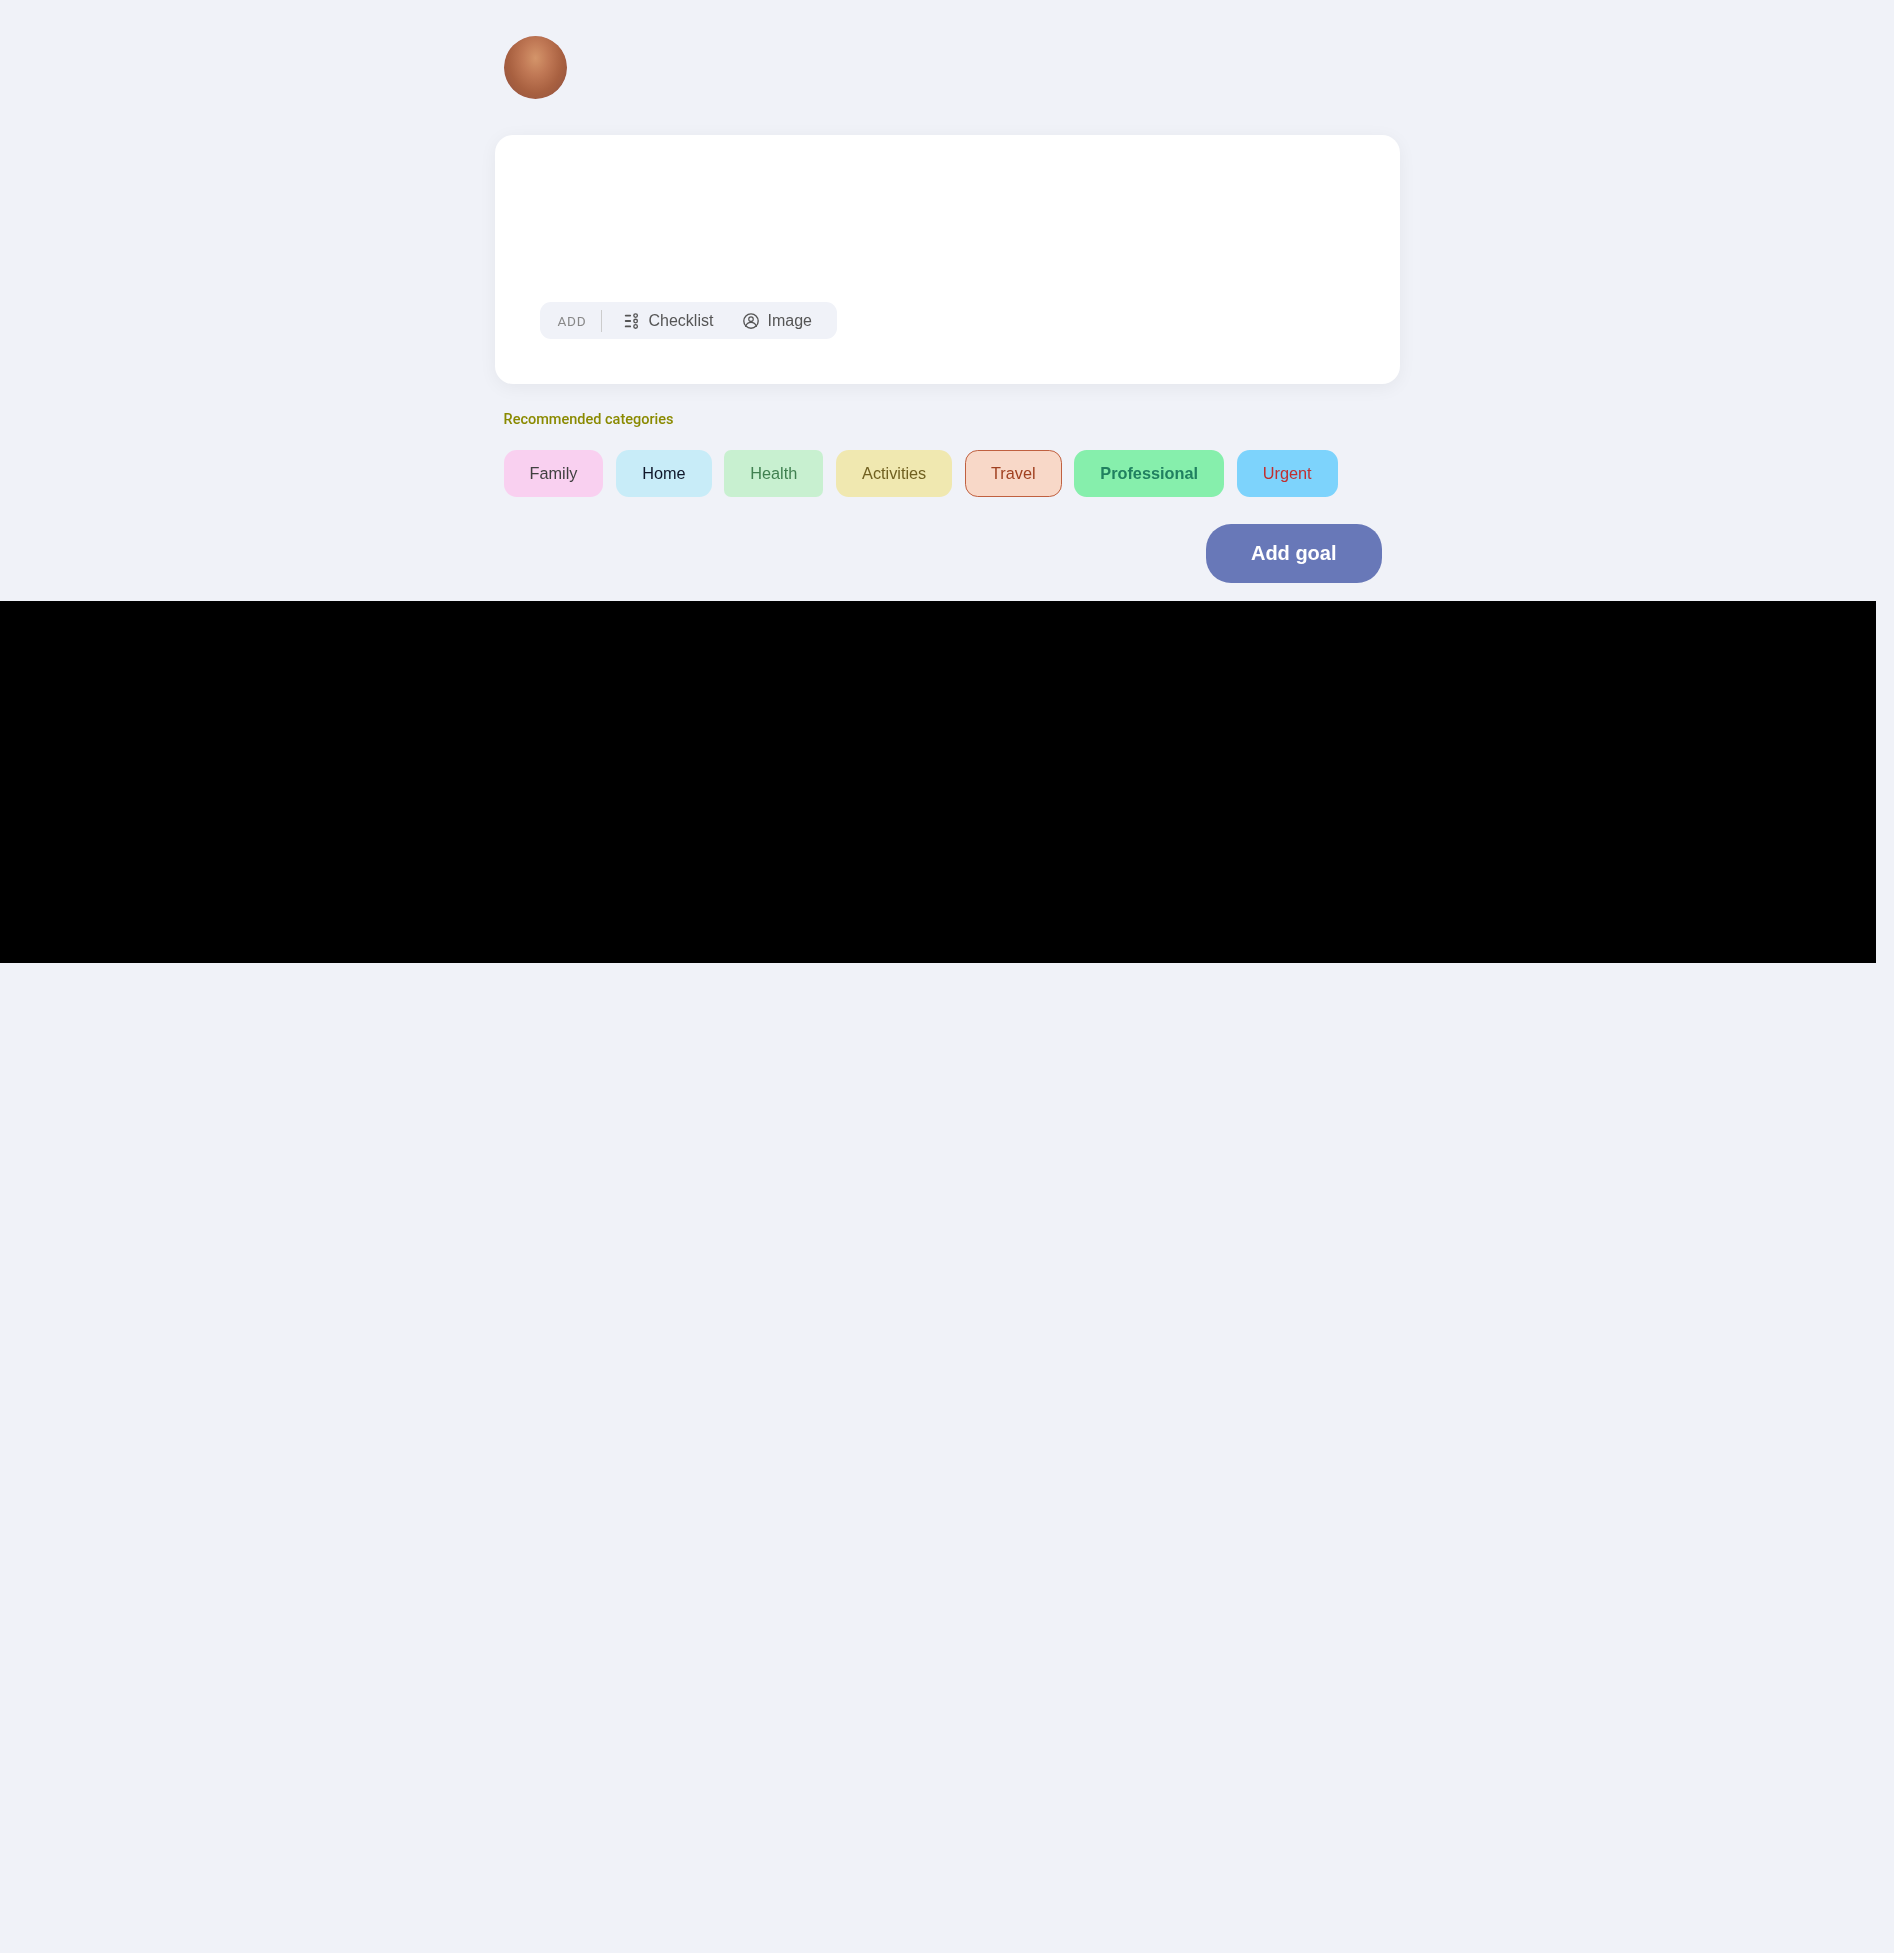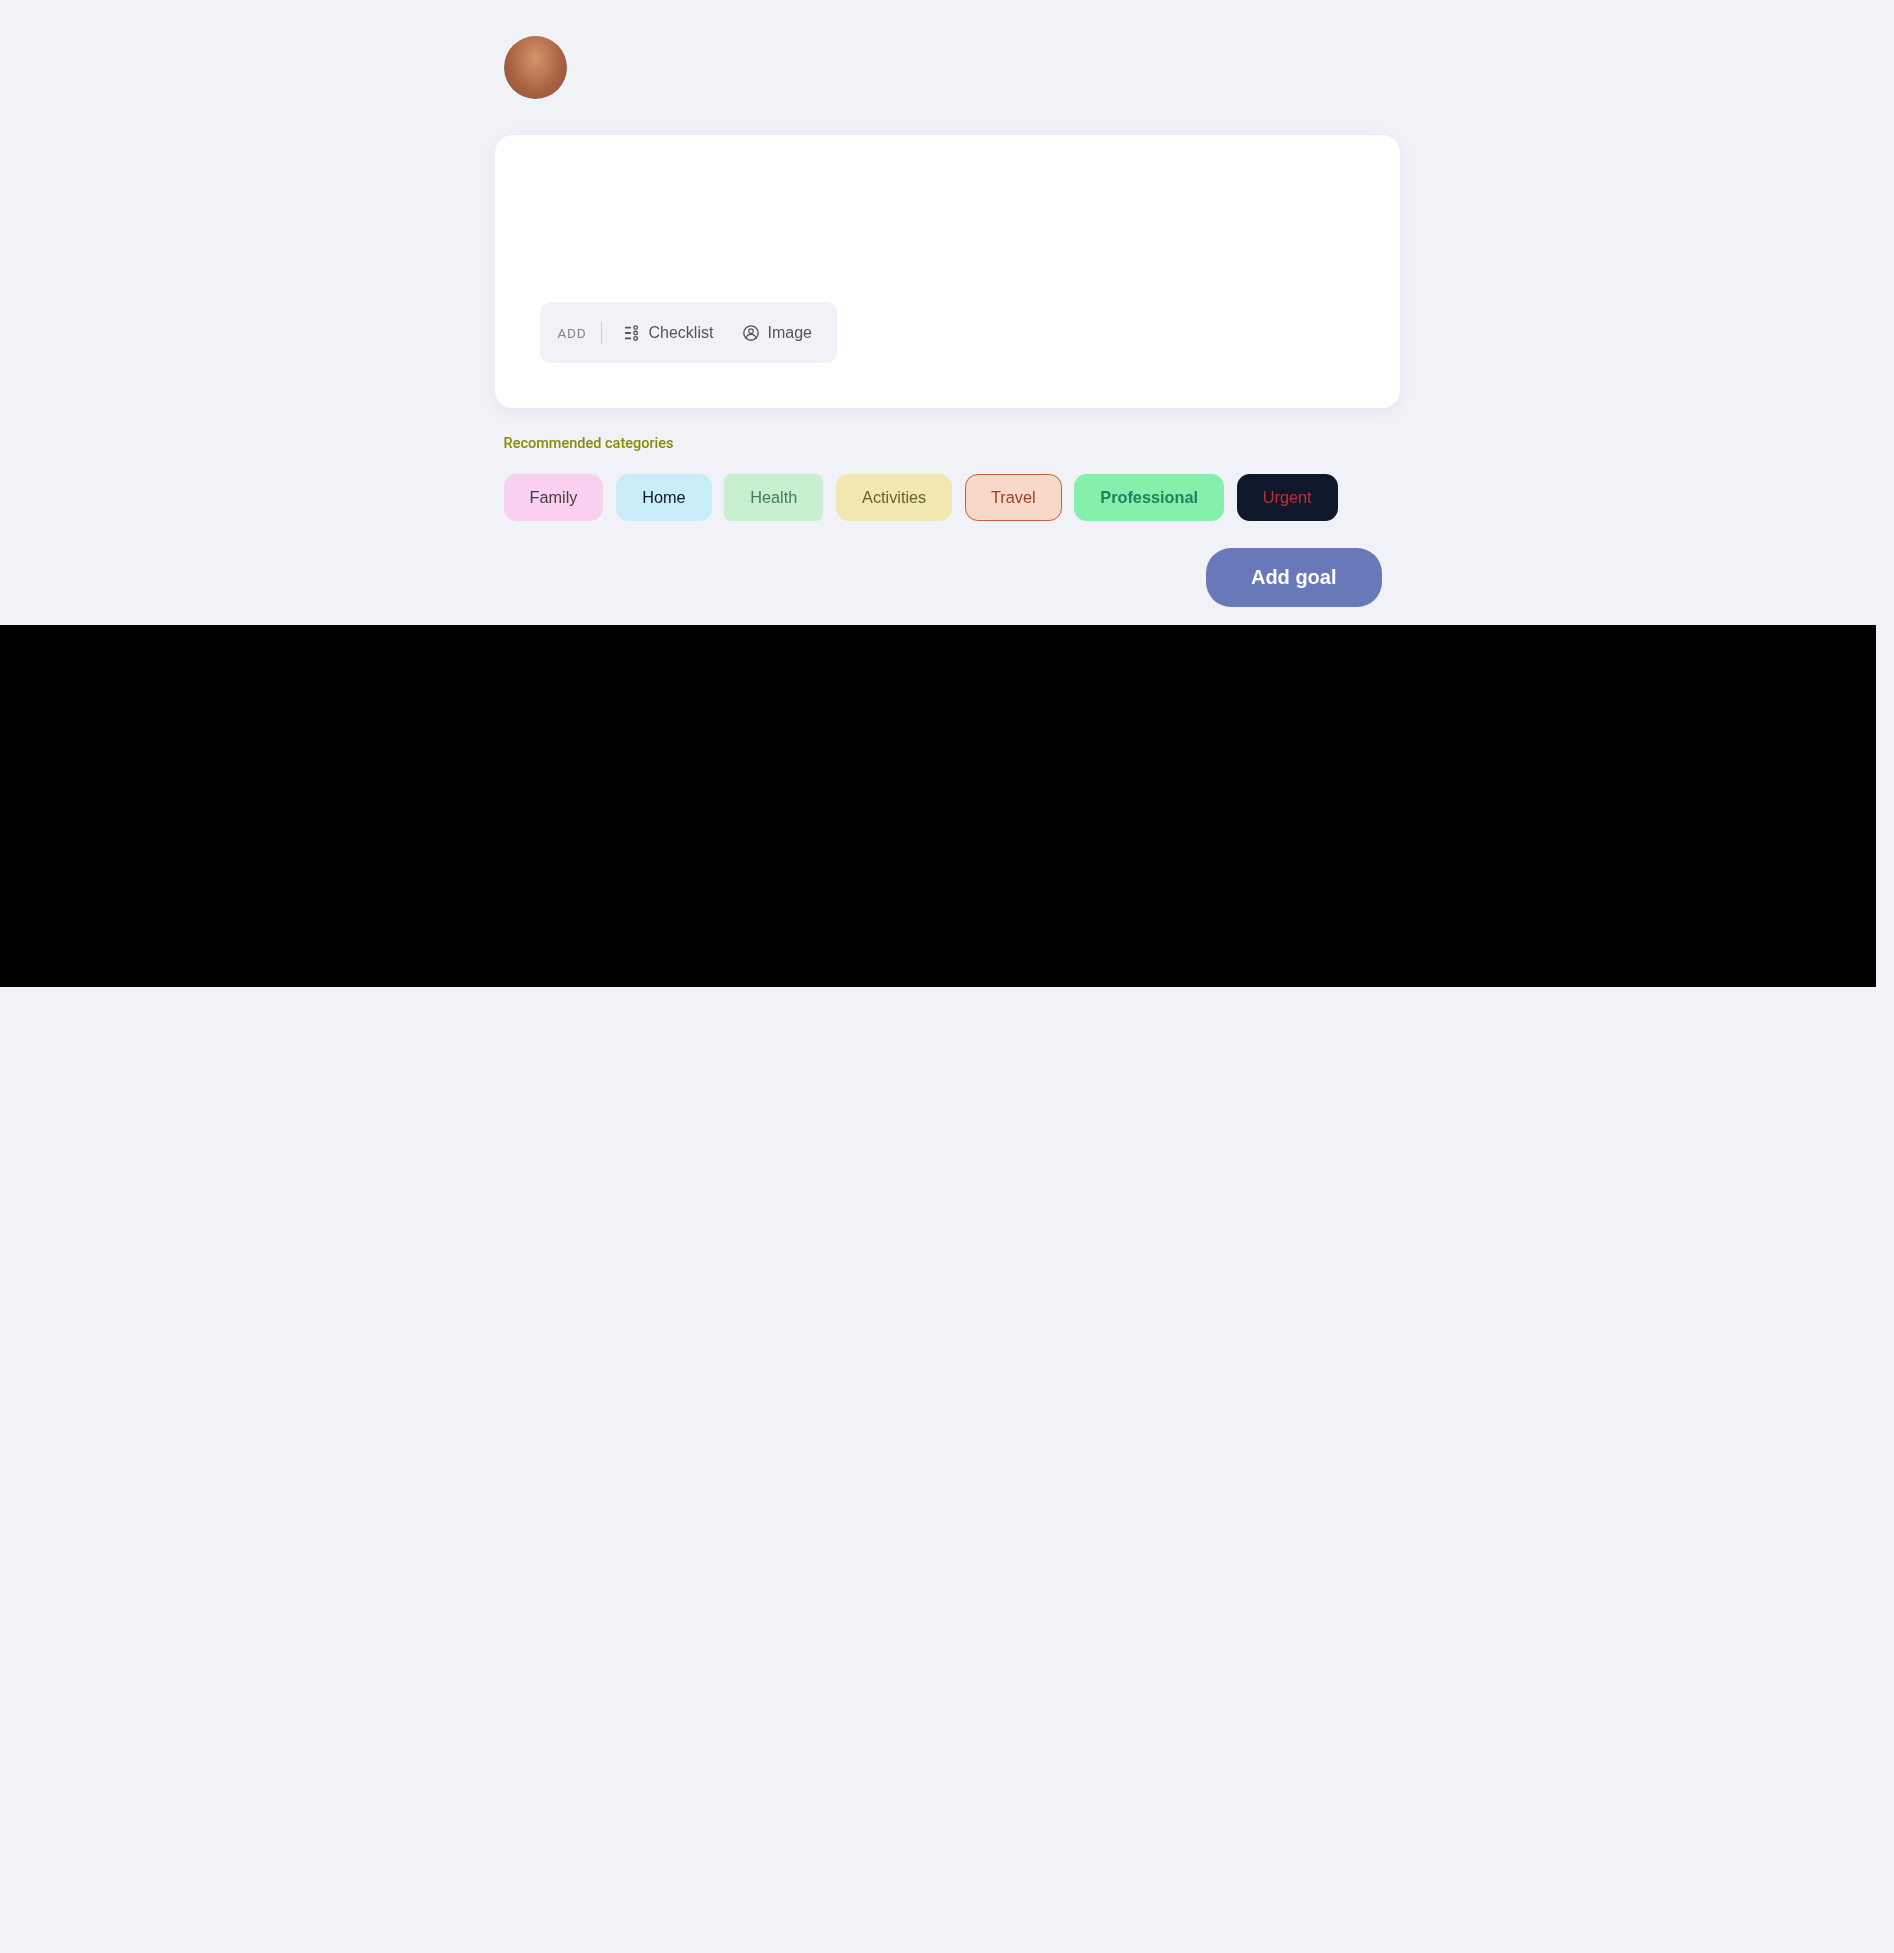--- a/index.html
+++ b/index.html
@@ -70,21 +70,21 @@
       background: transparent;
       resize: none;
       margin-bottom: 18px;
     }
 
     .toolbar {
       display: flex;
       align-items: center;
       background: #f0f2f8;
       border-radius: 11px;
-      padding: 18px 18px;
+      padding: 6px 18px;
       gap: 14.5px;
       width: fit-content;
     }
 
     .toolbar-add {
       font-size: 13.6px;
       color: #888;
       letter-spacing: 0.05em;
     }
 
@@ -164,21 +164,21 @@
       text-align: center;
     }
 
     .pill-professional {
       background: #86efac;
       color: #208060;
       font-weight: bold;
     }
 
     .pill-urgent {
-      background: #0f172a;
+      background: #7dd3fc;
       color: #c03030;
     }
 
     .bottom-bar {
       display: flex;
       justify-content: flex-end;
       margin-top: 27px;
       padding-right: 9px;
     }
 

